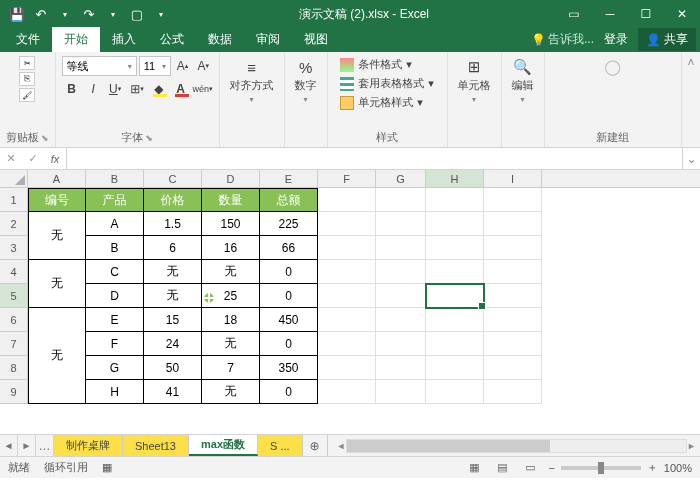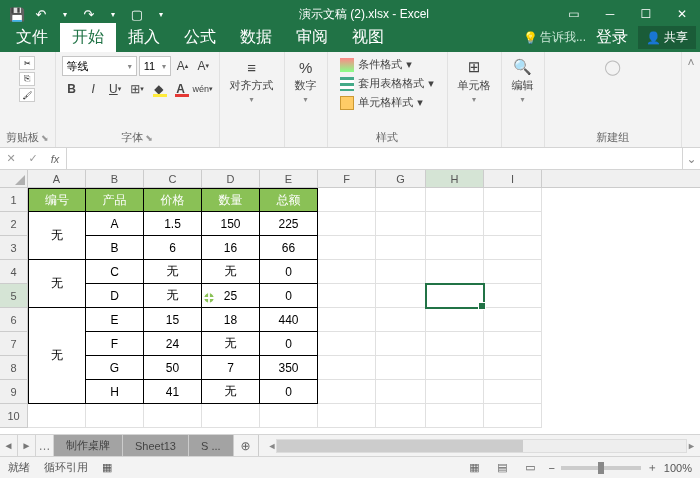--- a/index.html
+++ b/index.html
@@ -6,21 +6,21 @@
 body{width:700px;height:500px;overflow:hidden;background:#fff;font-size:12px}
 
 .titlebar{height:28px;background:#217346;display:flex;align-items:center;color:#fff}
 .qat{display:flex;align-items:center;gap:2px;padding-left:6px}
 .qat-btn{width:22px;height:22px;display:flex;align-items:center;justify-content:center;color:#fff;font-size:13px}
 .title{flex:1;text-align:center;font-size:12px}
 .winctrl{display:flex}
 .winbtn{width:36px;height:28px;display:flex;align-items:center;justify-content:center;color:#fff;font-size:12px}
 
 .tabs{height:24px;background:#217346;display:flex;align-items:flex-end;color:#fff;padding-left:4px}
-.tab{padding:4px 12px;font-size:16px;cursor:pointer}
+.tab{padding:4px 12px;font-size:12px;cursor:pointer}
 .tab.active{background:#fff;color:#217346}
 .tabs-right{margin-left:auto;display:flex;align-items:center;gap:4px;padding-right:4px}
 .tell{color:#c8e6d5;font-size:12px;display:flex;align-items:center;gap:2px}
 .share{background:#1a5c38;padding:3px 8px;display:flex;align-items:center;gap:3px;color:#fff}
 
 .ribbon{height:96px;background:#f3f3f3;border-bottom:1px solid #d4d4d4;display:flex}
 .rgroup{border-right:1px solid #e1e1e1;padding:4px 6px 2px;display:flex;flex-direction:column;justify-content:space-between;align-items:center}
 .rgroup-body{display:flex;gap:4px;align-items:flex-start}
 .rgroup-label{font-size:11px;color:#666;display:flex;align-items:center;gap:2px}
 .paste{display:flex;flex-direction:column;align-items:center;gap:2px}
@@ -65,21 +65,21 @@
 .bdT{border-top:1px solid #000}
 .merge{display:flex;align-items:center;justify-content:center}
 .selcell{outline:2px solid #217346;outline-offset:-1px;position:relative}
 .selcell::after{content:"";position:absolute;right:-3px;bottom:-3px;width:6px;height:6px;background:#217346;border:1px solid #fff}
 .cursor{position:absolute;width:18px;height:18px;pointer-events:none}
 
 .sheettabs{height:22px;border-top:1px solid #d4d4d4;display:flex;align-items:stretch;background:#f3f3f3}
 .navbtn{width:18px;display:flex;align-items:center;justify-content:center;color:#777;font-size:10px;border-right:1px solid #d4d4d4}
 .sheet{padding:0 12px;display:flex;align-items:center;border-right:1px solid #ccc;font-size:11px;background:#fff;color:#444}
 .sheet.active{border-bottom:2px solid #217346;color:#217346;font-weight:bold;background:#fff}
-.sheet.inactive{background:#a3a3a3}
+.sheet.inactive{background:#fde047}
 .addsheet{width:24px;display:flex;align-items:center;justify-content:center;color:#666}
 .hscroll{flex:1;display:flex;align-items:center;padding:0 4px}
 .hscroll-track{flex:1;height:14px;background:#eee;border:1px solid #ddd;position:relative}
 .hscroll-thumb{position:absolute;left:0;top:0;bottom:0;width:60%;background:#ccc}
 
 .status{height:22px;background:#f3f3f3;border-top:1px solid #d4d4d4;display:flex;align-items:center;font-size:11px;color:#555;padding:0 8px;gap:14px}
 .status-right{margin-left:auto;display:flex;align-items:center;gap:8px}
 .viewbtn{width:20px;height:16px;display:flex;align-items:center;justify-content:center;color:#666}
 .zoom{display:flex;align-items:center;gap:6px}
 .ztrack{width:80px;height:4px;background:#ccc;position:relative}
@@ -322,21 +322,21 @@
         <div class="cell" style="width:50px"></div>
         <div class="cell selcell" style="width:58px"></div>
         <div class="cell" style="width:58px"></div>
       </div>
       <div class="row">
         <div class="rh">6</div>
         <div class="cell bd bdL merge" style="width:58px;height:96px;margin-bottom:-72px">无</div>
         <div class="cell bd" style="width:58px">E</div>
         <div class="cell bd" style="width:58px">15</div>
         <div class="cell bd" style="width:58px">18</div>
-        <div class="cell bd" style="width:58px">440</div>
+        <div class="cell bd" style="width:58px">450</div>
         <div class="cell" style="width:58px"></div>
         <div class="cell" style="width:50px"></div>
         <div class="cell" style="width:58px"></div>
         <div class="cell" style="width:58px"></div>
       </div>
       <div class="row">
         <div class="rh">7</div>
         <div style="width:58px"></div>
         <div class="cell bd" style="width:58px">F</div>
         <div class="cell bd" style="width:58px">24</div>
@@ -364,45 +364,34 @@
         <div style="width:58px"></div>
         <div class="cell bd" style="width:58px">H</div>
         <div class="cell bd" style="width:58px">41</div>
         <div class="cell bd" style="width:58px">无</div>
         <div class="cell bd" style="width:58px">0</div>
         <div class="cell" style="width:58px"></div>
         <div class="cell" style="width:50px"></div>
         <div class="cell" style="width:58px"></div>
         <div class="cell" style="width:58px"></div>
       </div>
-      <div class="row">
-        <div class="rh">10</div>
-        <div class="cell" style="width:58px"></div>
-        <div class="cell" style="width:58px"></div>
-        <div class="cell" style="width:58px"></div>
-        <div class="cell" style="width:58px"></div>
-        <div class="cell" style="width:58px"></div>
-        <div class="cell" style="width:58px"></div>
-        <div class="cell" style="width:50px"></div>
-        <div class="cell" style="width:58px"></div>
-        <div class="cell" style="width:58px"></div>
-      </div>
     </div>
   <svg class="cursor" style="left:200px;top:119px" viewBox="0 0 20 20">
       <circle cx="10" cy="10" r="6" fill="#8ac156" stroke="#fff" stroke-width="1.5"></circle>
       <path d="M10 4v12M4 10h12" stroke="#fff" stroke-width="2"></path>
     </svg>
 </div>
 
 <div class="sheettabs">
   <div class="navbtn">◄</div>
   <div class="navbtn">►</div>
   <div class="navbtn" style="font-size:12px">…</div>
   <div class="sheet inactive">制作桌牌</div>
   <div class="sheet inactive">Sheet13</div>
+  <div class="sheet active">max函数</div>
   <div class="sheet inactive">S ...</div>
   <div class="addsheet">⊕</div>
   <div style="width:6px;border-left:1px solid #ccc"></div>
   <div class="hscroll">
     <span style="color:#888;font-size:9px">◄</span>
     <div class="hscroll-track">
         <div class="hscroll-thumb"></div>
       </div>
     <span style="color:#888;font-size:9px">►</span>
   </div>

